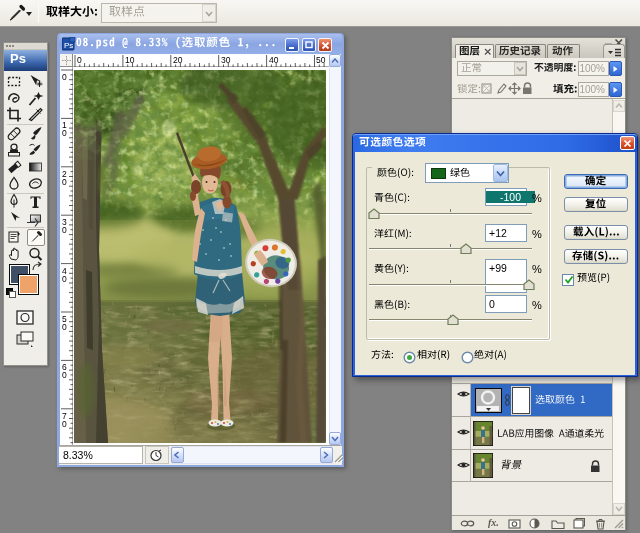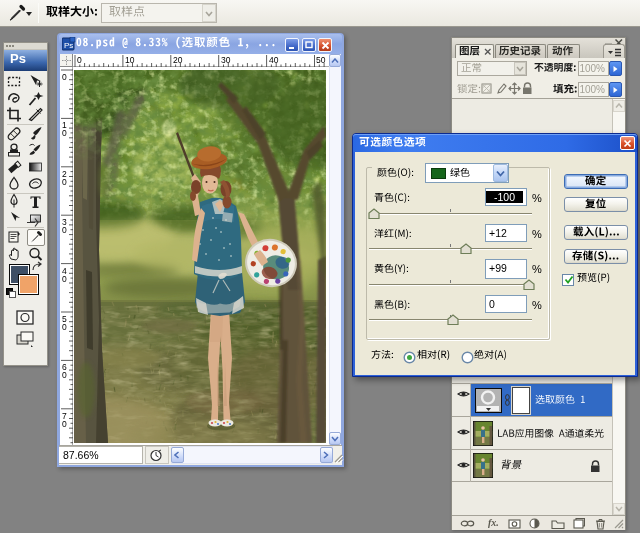--- a/index.html
+++ b/index.html
@@ -223,21 +223,21 @@
 <div class="abs" style="left:329px;top:54px;width:12px;height:13px;background:linear-gradient(#FDFEFF,#C8D6F8 70%,#B8C8F0);border:1px solid #96AAD8;border-radius:2px"></div>
 <svg class="abs" style="left:331px;top:58px;" width="8" height="6" viewBox="0 0 8 6">
     <path d="M1 4.5L4 1l3 3.5" fill="none" stroke="#4D6FB8" stroke-width="1.5"></path>
   </svg>
 <div class="abs" style="left:329px;top:432px;width:12px;height:13px;background:linear-gradient(#FDFEFF,#C8D6F8 70%,#B8C8F0);border:1px solid #96AAD8;border-radius:2px"></div>
 <svg class="abs" style="left:331px;top:436px;" width="8" height="6" viewBox="0 0 8 6">
     <path d="M1 1l3 3.5L7 1" fill="none" stroke="#4D6FB8" stroke-width="1.5"></path>
   </svg>
 <div class="abs" style="left:59px;top:445px;width:283px;height:20px;background:#F1F0EA;border-top:1px solid #A8A69E"></div>
 <div class="abs" style="left:59px;top:446px;width:84px;height:18px;background:#FFFFFF;border:1px solid #B5B3AB;border-left:none"></div>
-<div class="abs" style="left:63px;top:449px;font-size:10.5px;color:#000;white-space:pre;">87.66%</div>
+<div class="abs" style="left:63px;top:449px;font-size:10.5px;color:#000;white-space:pre;">8.33%</div>
 <div class="abs" style="left:145px;top:446px;width:24px;height:18px;background:#EFEEE8;border:1px solid #C8C6BE"></div>
 <svg class="abs" style="left:150px;top:449px;" width="13" height="13" viewBox="0 0 13 13">
     <circle cx="6" cy="6.5" r="5" fill="#fff" stroke="#333" stroke-width="1.2"></circle>
     <path d="M6 3v3.5l2.5 1.5" stroke="#333" fill="none"></path>
     <path d="M9 2l2-1" stroke="#333"></path>
   </svg>
 <div class="abs " style="left:171px;top:446px;width:162px;height:18px;background:#F4F6FD;border:1px solid #E0E4F2"></div>
 <div class="abs" style="left:171px;top:447px;width:13px;height:16px;background:linear-gradient(#FDFEFF,#C8D6F8 70%,#B8C8F0);border:1px solid #96AAD8;border-radius:2px"></div>
 <svg class="abs" style="left:174px;top:451px;" width="6" height="8" viewBox="0 0 6 8">
     <path d="M4.5 1L1 4l3.5 3" fill="none" stroke="#4D6FB8" stroke-width="1.5"></path>
@@ -1309,41 +1309,41 @@
 <svg class="tx " style="left:450px;top:168px" width="22" height="14" viewBox="0 0 22 14">
     <path transform="translate(0,8.0)" d="M4.2 -3.5C4.7 -3.1 5.2 -2.5 5.4 -2.2L5.9 -2.6C5.7 -2.9 5.2 -3.5 4.7 -3.8ZM0.4 -0.5 0.6 0.2C1.4 -0.1 2.5 -0.4 3.6 -0.8L3.5 -1.4C2.3 -1.1 1.2 -0.7 0.4 -0.5ZM4.4 -8.0V-7.4H8.2L8.1 -6.5H4.6V-5.9H8.1L8.0 -4.9H4.1V-4.3H6.4V-2.4C5.4 -1.7 4.4 -1.1 3.7 -0.7L4.2 -0.1C4.8 -0.5 5.6 -1.1 6.4 -1.7V-0.0C6.4 0.1 6.4 0.1 6.3 0.1C6.1 0.1 5.8 0.1 5.4 0.1C5.4 0.3 5.5 0.6 5.6 0.8C6.2 0.8 6.5 0.8 6.8 0.7C7.0 0.5 7.1 0.4 7.1 -0.0V-1.9C7.7 -1.0 8.4 -0.4 9.2 0.0C9.4 -0.2 9.6 -0.4 9.7 -0.6C8.9 -0.8 8.2 -1.4 7.7 -2.0C8.3 -2.4 9.0 -3.0 9.5 -3.5L8.9 -3.8C8.5 -3.4 7.9 -2.9 7.4 -2.5C7.3 -2.6 7.2 -2.8 7.1 -3.0V-4.3H9.6V-4.9H8.8C8.8 -5.9 8.9 -7.1 8.9 -8.0L8.3 -8.0L8.3 -8.0ZM0.6 -4.2C0.7 -4.3 1.0 -4.4 2.1 -4.5C1.7 -3.9 1.3 -3.4 1.2 -3.2C0.8 -2.8 0.6 -2.6 0.4 -2.5C0.5 -2.3 0.6 -2.0 0.7 -1.8C0.9 -1.9 1.2 -2.0 3.5 -2.5C3.5 -2.6 3.5 -2.9 3.5 -3.1L1.7 -2.8C2.4 -3.7 3.1 -4.8 3.7 -5.9L3.1 -6.3C2.9 -5.9 2.7 -5.5 2.5 -5.2L1.4 -5.1C1.9 -5.9 2.5 -7.0 2.9 -8.1L2.1 -8.4C1.8 -7.2 1.1 -5.9 0.9 -5.6C0.7 -5.2 0.5 -5.0 0.3 -5.0C0.4 -4.8 0.6 -4.4 0.6 -4.2Z M14.7 -4.9V-3.2H12.4V-4.9ZM15.5 -4.9H17.9V-3.2H15.5ZM16.0 -6.9C15.7 -6.4 15.3 -6.0 14.9 -5.6H12.3C12.7 -6.0 13.0 -6.4 13.4 -6.9ZM13.5 -8.4C12.8 -7.1 11.6 -5.9 10.4 -5.1C10.5 -5.0 10.7 -4.6 10.8 -4.4C11.1 -4.6 11.4 -4.8 11.7 -5.1V-0.8C11.7 0.4 12.2 0.6 13.8 0.6C14.1 0.6 17.2 0.6 17.6 0.6C19.1 0.6 19.5 0.2 19.6 -1.4C19.4 -1.4 19.1 -1.5 18.9 -1.7C18.8 -0.3 18.6 -0.1 17.6 -0.1C17.0 -0.1 14.3 -0.1 13.7 -0.1C12.6 -0.1 12.4 -0.2 12.4 -0.8V-2.5H17.9V-2.0H18.6V-5.6H15.9C16.3 -6.1 16.8 -6.7 17.1 -7.2L16.6 -7.6L16.5 -7.5H13.8C14.0 -7.7 14.1 -8.0 14.2 -8.2Z" fill="#000"></path>
   </svg>
 <div class="abs" style="left:493px;top:164px;width:15px;height:18px;background:linear-gradient(#E8F0FD,#C4D8F8 50%,#ABC4EE);border:1px solid #9EBADF;border-radius:2px"></div>
 <svg class="abs" style="left:496px;top:170px;" width="9" height="7" viewBox="0 0 9 7">
     <path d="M1 1.5l3.5 4L8 1.5" fill="none" stroke="#4166A8" stroke-width="1.8"></path>
   </svg>
 <svg class="tx " style="left:374px;top:193px" width="37" height="14" viewBox="0 0 37 14">
     <path transform="translate(0,8.0)" d="M7.3 -3.4V-2.6H2.7V-3.4ZM2.0 -3.9V0.8H2.7V-0.8H7.3V-0.0C7.3 0.1 7.3 0.2 7.1 0.2C7.0 0.2 6.4 0.2 5.7 0.2C5.8 0.3 6.0 0.6 6.0 0.8C6.8 0.8 7.3 0.8 7.7 0.7C8.0 0.6 8.1 0.4 8.1 -0.0V-3.9ZM2.7 -2.1H7.3V-1.4H2.7ZM4.6 -8.4V-7.7H1.2V-7.1H4.6V-6.5H1.6V-5.9H4.6V-5.2H0.6V-4.6H9.4V-5.2H5.4V-5.9H8.4V-6.5H5.4V-7.1H8.9V-7.7H5.4V-8.4Z M14.7 -4.9V-3.2H12.4V-4.9ZM15.5 -4.9H17.9V-3.2H15.5ZM16.0 -6.9C15.7 -6.4 15.3 -6.0 14.9 -5.6H12.3C12.7 -6.0 13.0 -6.4 13.4 -6.9ZM13.5 -8.4C12.8 -7.1 11.6 -5.9 10.4 -5.1C10.5 -5.0 10.7 -4.6 10.8 -4.4C11.1 -4.6 11.4 -4.8 11.7 -5.1V-0.8C11.7 0.4 12.2 0.6 13.8 0.6C14.1 0.6 17.2 0.6 17.6 0.6C19.1 0.6 19.5 0.2 19.6 -1.4C19.4 -1.4 19.1 -1.5 18.9 -1.7C18.8 -0.3 18.6 -0.1 17.6 -0.1C17.0 -0.1 14.3 -0.1 13.7 -0.1C12.6 -0.1 12.4 -0.2 12.4 -0.8V-2.5H17.9V-2.0H18.6V-5.6H15.9C16.3 -6.1 16.8 -6.7 17.1 -7.2L16.6 -7.6L16.5 -7.5H13.8C14.0 -7.7 14.1 -8.0 14.2 -8.2Z M22.4 2.0 22.9 1.7C22.1 0.3 21.7 -1.4 21.7 -3.1C21.7 -4.8 22.1 -6.5 22.9 -7.9L22.4 -8.2C21.5 -6.7 20.9 -5.1 20.9 -3.1C20.9 -1.1 21.5 0.5 22.4 2.0Z M27.1 0.1C28.1 0.1 28.8 -0.2 29.4 -0.9L28.9 -1.5C28.4 -1.0 27.9 -0.7 27.2 -0.7C25.8 -0.7 24.9 -1.8 24.9 -3.7C24.9 -5.5 25.8 -6.7 27.2 -6.7C27.8 -6.7 28.3 -6.4 28.7 -6.0L29.2 -6.6C28.8 -7.0 28.1 -7.5 27.2 -7.5C25.3 -7.5 24.0 -6.0 24.0 -3.7C24.0 -1.3 25.3 0.1 27.1 0.1Z M30.7 2.0C31.7 0.5 32.2 -1.1 32.2 -3.1C32.2 -5.1 31.7 -6.7 30.7 -8.2L30.2 -7.9C31.0 -6.5 31.5 -4.8 31.5 -3.1C31.5 -1.4 31.0 0.3 30.2 1.7Z M34.5 -3.9C34.9 -3.9 35.2 -4.2 35.2 -4.6C35.2 -5.0 34.9 -5.3 34.5 -5.3C34.2 -5.3 33.9 -5.0 33.9 -4.6C33.9 -4.2 34.2 -3.9 34.5 -3.9ZM34.5 0.1C34.9 0.1 35.2 -0.1 35.2 -0.6C35.2 -1.0 34.9 -1.3 34.5 -1.3C34.2 -1.3 33.9 -1.0 33.9 -0.6C33.9 -0.1 34.2 0.1 34.5 0.1Z" fill="#000"></path>
   </svg>
-<div class="abs" style="left:485px;top:188.0px;width:42px;height:18px;background:#fff;border:1px solid #7F9DB9;font-size:10.5px;line-height:16px;color:#fff"><span style="background:#000000;padding:0 8px">-100</span></div>
+<div class="abs" style="left:485px;top:188.0px;width:42px;height:18px;background:#fff;border:1px solid #7F9DB9;font-size:10.5px;line-height:16px;color:#fff"><span style="background:#0f766e;padding:0 14px">-100</span></div>
 <div class="abs" style="left:532px;top:192.0px;font-size:11px;color:#000;white-space:pre;">%</div>
 <div class="abs " style="left:369px;top:213px;width:163px;height:2px;background:#88866F;border-bottom:1px solid #FFF"></div>
 <div class="abs " style="left:450px;top:209px;width:1px;height:3px;background:#777"></div>
 <svg class="abs" style="left:368px;top:208px;" width="12" height="12" viewBox="0 0 12 12">
     <path d="M1 5 L6 1 L11 5 L11 10.5 L1 10.5 Z" fill="#E2DFD2" stroke="#6E7E58" stroke-width="1.2"></path>
   </svg>
 <svg class="tx " style="left:374px;top:228.5px" width="39" height="14" viewBox="0 0 39 14">
     <path transform="translate(0,8.0)" d="M0.9 -7.7C1.5 -7.3 2.3 -6.8 2.7 -6.4L3.2 -7.0C2.8 -7.3 2.0 -7.9 1.3 -8.2ZM0.4 -5.0C1.1 -4.7 1.9 -4.2 2.3 -3.8L2.7 -4.4C2.3 -4.8 1.5 -5.2 0.8 -5.5ZM0.6 0.1 1.3 0.6C1.8 -0.4 2.4 -1.6 2.9 -2.7L2.3 -3.1C1.8 -2.0 1.1 -0.7 0.6 0.1ZM8.0 -8.4C7.7 -7.9 7.3 -7.1 7.0 -6.5H5.2L5.8 -6.8C5.6 -7.2 5.2 -7.9 4.8 -8.4L4.2 -8.1C4.5 -7.7 4.9 -7.0 5.1 -6.5H3.5V-5.8H6.0V-4.4H3.8V-3.7H6.0V-2.2H3.2V-1.5H6.0V0.8H6.8V-1.5H9.6V-2.2H6.8V-3.7H9.0V-4.4H6.8V-5.8H9.4V-6.5H7.8C8.1 -7.0 8.4 -7.6 8.7 -8.2Z M10.4 -0.5 10.5 0.2C11.5 0.0 12.8 -0.2 14.0 -0.5L13.9 -1.2C12.6 -1.0 11.3 -0.7 10.4 -0.5ZM10.6 -4.2C10.8 -4.3 11.0 -4.4 12.3 -4.5C11.8 -3.9 11.4 -3.4 11.2 -3.2C10.9 -2.9 10.6 -2.6 10.4 -2.6C10.5 -2.4 10.6 -2.0 10.7 -1.8C10.9 -2.0 11.2 -2.0 14.0 -2.5C14.0 -2.6 14.0 -2.9 14.0 -3.1L11.8 -2.8C12.6 -3.7 13.4 -4.8 14.2 -5.9L13.5 -6.3C13.3 -5.9 13.0 -5.6 12.8 -5.2L11.4 -5.1C12.1 -6.0 12.7 -7.0 13.2 -8.1L12.5 -8.4C12.0 -7.2 11.2 -5.9 10.9 -5.6C10.7 -5.3 10.5 -5.0 10.3 -5.0C10.4 -4.8 10.6 -4.4 10.6 -4.2ZM14.1 -0.6V0.1H19.6V-0.6H17.2V-6.7H19.4V-7.5H14.2V-6.7H16.4V-0.6Z M22.4 2.0 22.9 1.7C22.1 0.3 21.7 -1.4 21.7 -3.1C21.7 -4.8 22.1 -6.5 22.9 -7.9L22.4 -8.2C21.5 -6.7 20.9 -5.1 20.9 -3.1C20.9 -1.1 21.5 0.5 22.4 2.0Z M24.4 0.0H25.2V-4.1C25.2 -4.7 25.2 -5.6 25.1 -6.2H25.1L25.7 -4.5L27.1 -0.7H27.7L29.1 -4.5L29.7 -6.2H29.8C29.7 -5.6 29.6 -4.7 29.6 -4.1V0.0H30.5V-7.3H29.4L28.0 -3.4C27.8 -2.9 27.7 -2.4 27.5 -1.9H27.4C27.2 -2.4 27.1 -2.9 26.9 -3.4L25.5 -7.3H24.4Z M32.5 2.0C33.4 0.5 34.0 -1.1 34.0 -3.1C34.0 -5.1 33.4 -6.7 32.5 -8.2L31.9 -7.9C32.8 -6.5 33.2 -4.8 33.2 -3.1C33.2 -1.4 32.8 0.3 31.9 1.7Z M36.3 -3.9C36.6 -3.9 36.9 -4.2 36.9 -4.6C36.9 -5.0 36.6 -5.3 36.3 -5.3C35.9 -5.3 35.6 -5.0 35.6 -4.6C35.6 -4.2 35.9 -3.9 36.3 -3.9ZM36.3 0.1C36.6 0.1 36.9 -0.1 36.9 -0.6C36.9 -1.0 36.6 -1.3 36.3 -1.3C35.9 -1.3 35.6 -1.0 35.6 -0.6C35.6 -0.1 35.9 0.1 36.3 0.1Z" fill="#000"></path>
   </svg>
 <div class="abs" style="left:485px;top:223.5px;width:42px;height:18px;background:#fff;border:1px solid #7F9DB9;font-size:10.5px;line-height:16px;padding-left:3px;color:#000">+12</div>
 <div class="abs" style="left:532px;top:227.5px;font-size:11px;color:#000;white-space:pre;">%</div>
 <div class="abs " style="left:369px;top:248px;width:163px;height:2px;background:#88866F;border-bottom:1px solid #FFF"></div>
 <div class="abs " style="left:450px;top:244px;width:1px;height:3px;background:#777"></div>
 <svg class="abs" style="left:460px;top:243px;" width="12" height="12" viewBox="0 0 12 12">
     <path d="M1 5 L6 1 L11 5 L11 10.5 L1 10.5 Z" fill="#E2DFD2" stroke="#6E7E58" stroke-width="1.2"></path>
   </svg>
 <svg class="tx " style="left:374px;top:264px" width="36" height="14" viewBox="0 0 36 14">
     <path transform="translate(0,8.0)" d="M5.9 -0.4C7.0 0.0 8.2 0.5 8.9 0.8L9.4 0.3C8.7 -0.0 7.5 -0.5 6.4 -0.9ZM3.5 -0.9C2.9 -0.5 1.6 0.0 0.6 0.3C0.8 0.4 1.0 0.7 1.1 0.8C2.1 0.6 3.4 0.1 4.2 -0.4ZM1.6 -4.5V-1.0H8.4V-4.5H5.4V-5.2H9.5V-5.9H7.0V-6.8H8.8V-7.5H7.0V-8.4H6.2V-7.5H3.8V-8.4H3.0V-7.5H1.3V-6.8H3.0V-5.9H0.6V-5.2H4.6V-4.5ZM3.8 -5.9V-6.8H6.2V-5.9ZM2.4 -2.5H4.6V-1.6H2.4ZM5.4 -2.5H7.7V-1.6H5.4ZM2.4 -3.9H4.6V-3.0H2.4ZM5.4 -3.9H7.7V-3.0H5.4Z M14.7 -4.9V-3.2H12.4V-4.9ZM15.5 -4.9H17.9V-3.2H15.5ZM16.0 -6.9C15.7 -6.4 15.3 -6.0 14.9 -5.6H12.3C12.7 -6.0 13.0 -6.4 13.4 -6.9ZM13.5 -8.4C12.8 -7.1 11.6 -5.9 10.4 -5.1C10.5 -5.0 10.7 -4.6 10.8 -4.4C11.1 -4.6 11.4 -4.8 11.7 -5.1V-0.8C11.7 0.4 12.2 0.6 13.8 0.6C14.1 0.6 17.2 0.6 17.6 0.6C19.1 0.6 19.5 0.2 19.6 -1.4C19.4 -1.4 19.1 -1.5 18.9 -1.7C18.8 -0.3 18.6 -0.1 17.6 -0.1C17.0 -0.1 14.3 -0.1 13.7 -0.1C12.6 -0.1 12.4 -0.2 12.4 -0.8V-2.5H17.9V-2.0H18.6V-5.6H15.9C16.3 -6.1 16.8 -6.7 17.1 -7.2L16.6 -7.6L16.5 -7.5H13.8C14.0 -7.7 14.1 -8.0 14.2 -8.2Z M22.4 2.0 22.9 1.7C22.1 0.3 21.7 -1.4 21.7 -3.1C21.7 -4.8 22.1 -6.5 22.9 -7.9L22.4 -8.2C21.5 -6.7 20.9 -5.1 20.9 -3.1C20.9 -1.1 21.5 0.5 22.4 2.0Z M25.6 0.0H26.5V-2.8L28.7 -7.3H27.7L26.8 -5.3C26.6 -4.7 26.3 -4.2 26.1 -3.6H26.0C25.8 -4.2 25.5 -4.7 25.3 -5.3L24.3 -7.3H23.4L25.6 -2.8Z M29.7 2.0C30.6 0.5 31.1 -1.1 31.1 -3.1C31.1 -5.1 30.6 -6.7 29.7 -8.2L29.1 -7.9C30.0 -6.5 30.4 -4.8 30.4 -3.1C30.4 -1.4 30.0 0.3 29.1 1.7Z M33.5 -3.9C33.8 -3.9 34.1 -4.2 34.1 -4.6C34.1 -5.0 33.8 -5.3 33.5 -5.3C33.1 -5.3 32.8 -5.0 32.8 -4.6C32.8 -4.2 33.1 -3.9 33.5 -3.9ZM33.5 0.1C33.8 0.1 34.1 -0.1 34.1 -0.6C34.1 -1.0 33.8 -1.3 33.5 -1.3C33.1 -1.3 32.8 -1.0 32.8 -0.6C32.8 -0.1 33.1 0.1 33.5 0.1Z" fill="#000"></path>
   </svg>
-<div class="abs" style="left:485px;top:259.0px;width:42px;height:20px;background:#fff;border:1px solid #7F9DB9;font-size:10.5px;line-height:16px;padding-left:3px;color:#000">+99</div>
+<div class="abs" style="left:485px;top:259.0px;width:42px;height:34px;background:#fff;border:1px solid #7F9DB9;font-size:10.5px;line-height:16px;padding-left:3px;color:#000">+99</div>
 <div class="abs" style="left:532px;top:263.0px;font-size:11px;color:#000;white-space:pre;">%</div>
 <div class="abs " style="left:369px;top:284px;width:163px;height:2px;background:#88866F;border-bottom:1px solid #FFF"></div>
 <div class="abs " style="left:450px;top:280px;width:1px;height:3px;background:#777"></div>
 <svg class="abs" style="left:523px;top:279px;" width="12" height="12" viewBox="0 0 12 12">
     <path d="M1 5 L6 1 L11 5 L11 10.5 L1 10.5 Z" fill="#E2DFD2" stroke="#6E7E58" stroke-width="1.2"></path>
   </svg>
 <svg class="tx " style="left:374px;top:299.5px" width="38" height="14" viewBox="0 0 38 14">
     <path transform="translate(0,8.0)" d="M2.8 -7.0C3.1 -6.5 3.4 -5.9 3.5 -5.5L4.0 -5.7C3.9 -6.1 3.6 -6.7 3.3 -7.1ZM6.6 -7.1C6.4 -6.7 6.1 -6.0 5.8 -5.6L6.3 -5.4C6.6 -5.8 6.9 -6.4 7.2 -6.9ZM3.4 -0.9C3.5 -0.4 3.6 0.3 3.6 0.7L4.3 0.7C4.3 0.2 4.2 -0.4 4.1 -1.0ZM5.5 -0.9C5.7 -0.4 5.9 0.3 6.0 0.7L6.7 0.6C6.6 0.1 6.4 -0.5 6.2 -1.0ZM7.5 -0.9C8.0 -0.4 8.5 0.4 8.8 0.8L9.5 0.5C9.2 0.1 8.7 -0.7 8.2 -1.2ZM1.7 -1.2C1.4 -0.5 1.0 0.1 0.6 0.5L1.3 0.8C1.7 0.4 2.1 -0.3 2.4 -1.0ZM2.3 -7.4H4.6V-5.2H2.3ZM5.4 -7.4H7.7V-5.2H5.4ZM0.6 -2.2V-1.6H9.5V-2.2H5.4V-3.1H8.6V-3.8H5.4V-4.6H8.4V-8.0H1.6V-4.6H4.6V-3.8H1.4V-3.1H4.6V-2.2Z M14.7 -4.9V-3.2H12.4V-4.9ZM15.5 -4.9H17.9V-3.2H15.5ZM16.0 -6.9C15.7 -6.4 15.3 -6.0 14.9 -5.6H12.3C12.7 -6.0 13.0 -6.4 13.4 -6.9ZM13.5 -8.4C12.8 -7.1 11.6 -5.9 10.4 -5.1C10.5 -5.0 10.7 -4.6 10.8 -4.4C11.1 -4.6 11.4 -4.8 11.7 -5.1V-0.8C11.7 0.4 12.2 0.6 13.8 0.6C14.1 0.6 17.2 0.6 17.6 0.6C19.1 0.6 19.5 0.2 19.6 -1.4C19.4 -1.4 19.1 -1.5 18.9 -1.7C18.8 -0.3 18.6 -0.1 17.6 -0.1C17.0 -0.1 14.3 -0.1 13.7 -0.1C12.6 -0.1 12.4 -0.2 12.4 -0.8V-2.5H17.9V-2.0H18.6V-5.6H15.9C16.3 -6.1 16.8 -6.7 17.1 -7.2L16.6 -7.6L16.5 -7.5H13.8C14.0 -7.7 14.1 -8.0 14.2 -8.2Z M22.4 2.0 22.9 1.7C22.1 0.3 21.7 -1.4 21.7 -3.1C21.7 -4.8 22.1 -6.5 22.9 -7.9L22.4 -8.2C21.5 -6.7 20.9 -5.1 20.9 -3.1C20.9 -1.1 21.5 0.5 22.4 2.0Z M24.4 0.0H26.7C28.4 0.0 29.5 -0.7 29.5 -2.1C29.5 -3.1 28.9 -3.7 28.0 -3.9V-4.0C28.7 -4.2 29.1 -4.8 29.1 -5.5C29.1 -6.8 28.0 -7.3 26.6 -7.3H24.4ZM25.3 -4.2V-6.6H26.4C27.6 -6.6 28.2 -6.3 28.2 -5.4C28.2 -4.7 27.7 -4.2 26.4 -4.2ZM25.3 -0.7V-3.5H26.6C27.9 -3.5 28.6 -3.1 28.6 -2.2C28.6 -1.2 27.8 -0.7 26.6 -0.7Z M30.9 2.0C31.9 0.5 32.4 -1.1 32.4 -3.1C32.4 -5.1 31.9 -6.7 30.9 -8.2L30.4 -7.9C31.2 -6.5 31.7 -4.8 31.7 -3.1C31.7 -1.4 31.2 0.3 30.4 1.7Z M34.7 -3.9C35.1 -3.9 35.4 -4.2 35.4 -4.6C35.4 -5.0 35.1 -5.3 34.7 -5.3C34.4 -5.3 34.1 -5.0 34.1 -4.6C34.1 -4.2 34.4 -3.9 34.7 -3.9ZM34.7 0.1C35.1 0.1 35.4 -0.1 35.4 -0.6C35.4 -1.0 35.1 -1.3 34.7 -1.3C34.4 -1.3 34.1 -1.0 34.1 -0.6C34.1 -0.1 34.4 0.1 34.7 0.1Z" fill="#000"></path>
   </svg>
 <div class="abs" style="left:485px;top:294.5px;width:42px;height:18px;background:#fff;border:1px solid #7F9DB9;font-size:10.5px;line-height:16px;padding-left:3px;color:#000">0</div>

